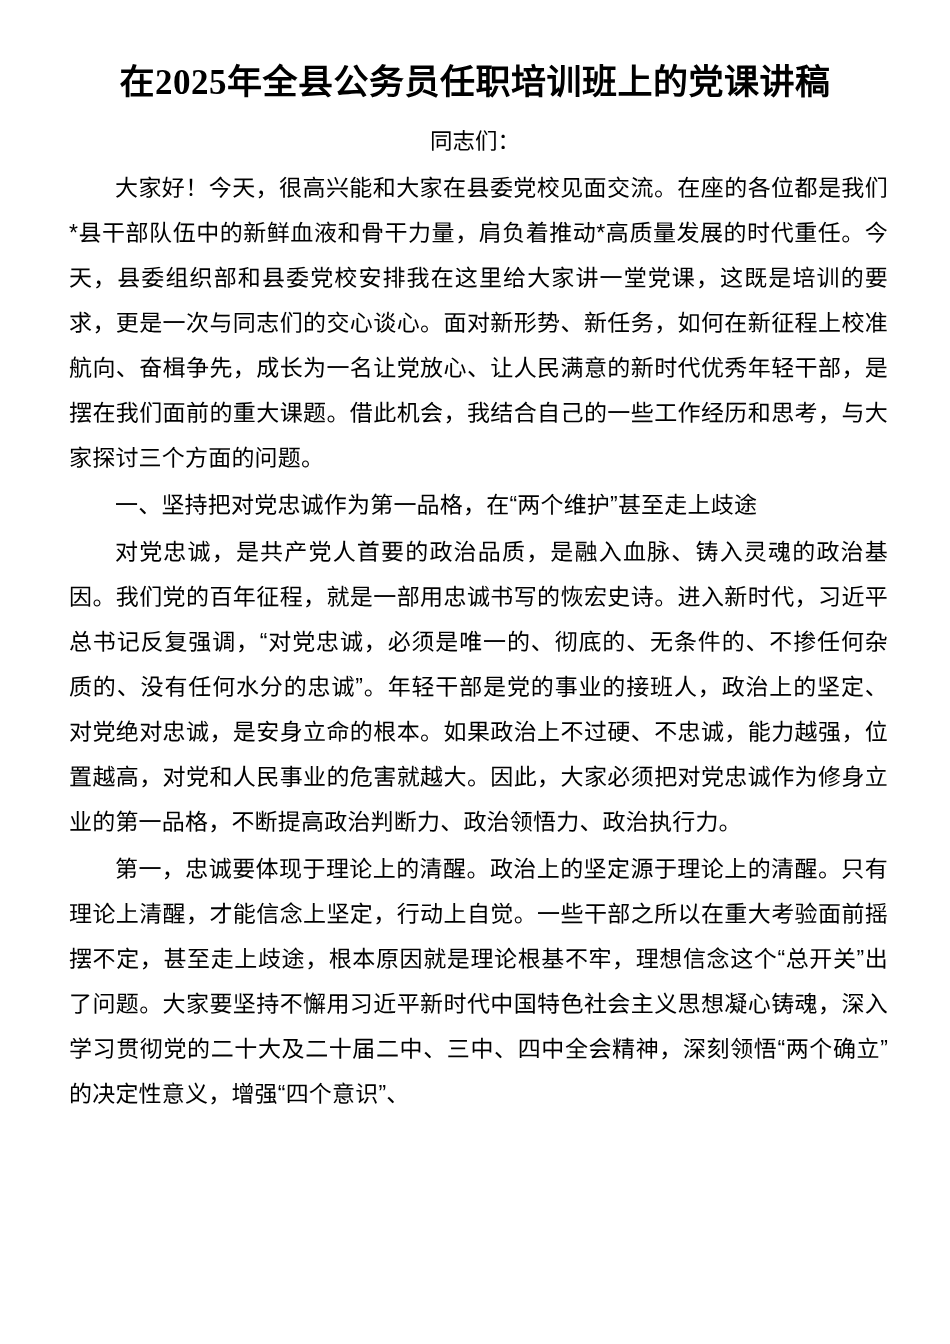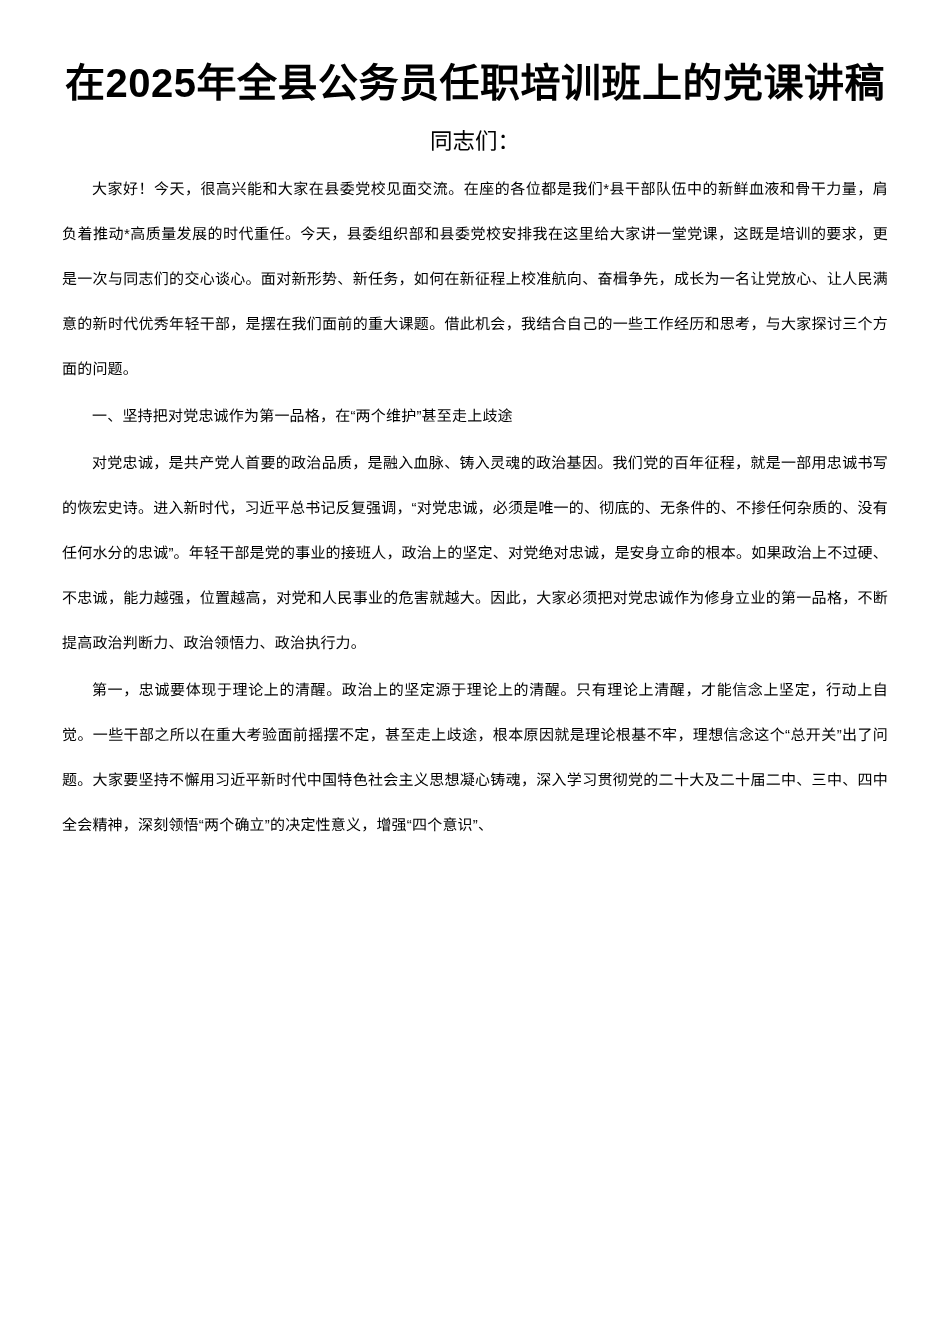--- a/index.html
+++ b/index.html
@@ -15,44 +15,44 @@
     color: #000000;
   }
   .page {
     width: 950px;
     height: 1344px;
     box-sizing: border-box;
     padding: 52px 62px 0 62px;
     position: relative;
   }
   .doc-title {
-    font-family: Liberation Sans, sans-serif;
+    font-family: Liberation Serif, serif;
     font-weight: bold;
-    font-size: 40px;
+    font-size: 35px;
     line-height: 46px;
     text-align: center;
     letter-spacing: 0.5px;
     margin: 8px 0 14px 0;
     white-space: nowrap;
   }
   .salutation {
     font-family: "Liberation Sans", "DejaVu Sans", sans-serif;
     font-size: 22.5px;
     line-height: 44px;
     margin: 0 0 2px 0;
     text-align: center;
   }
   .para {
     font-family: "Liberation Sans", "DejaVu Sans", sans-serif;
-    font-size: 15px;
+    font-size: 23px;
     line-height: 45px;
     text-align: justify;
     text-justify: inter-ideograph;
     text-indent: 2em;
-    margin: 0 0 2px 0;
+    margin: 0 0 2px 7px;
     letter-spacing: 0.2px;
   }
   .para:last-child {
     margin-bottom: 0;
   }
 </style>
 </head>
 <body>
 
 <div class="page">

